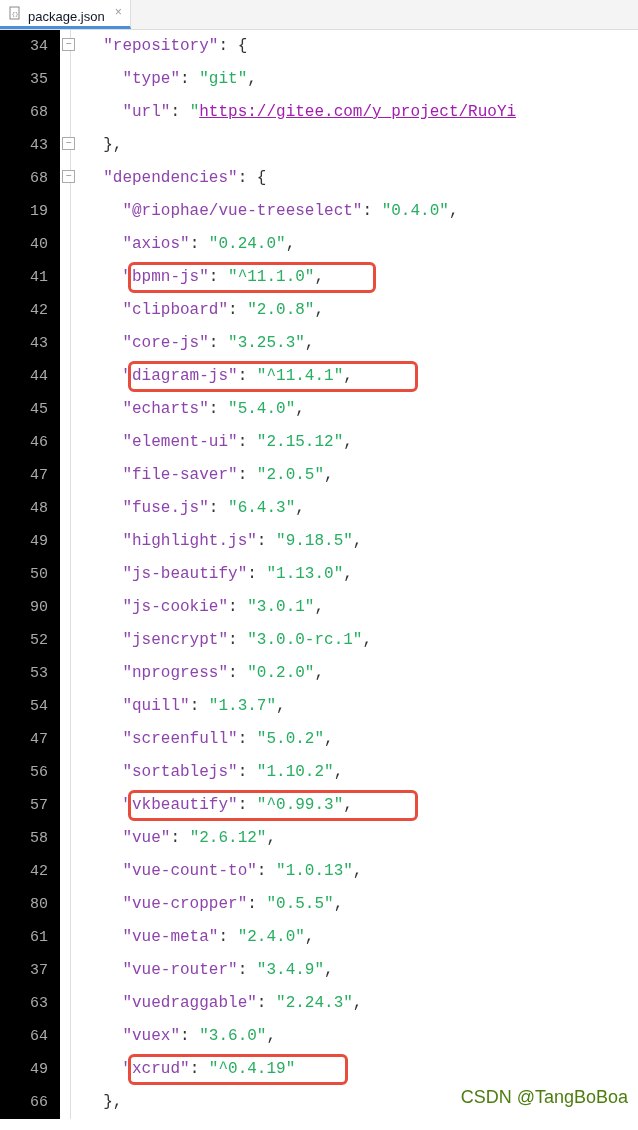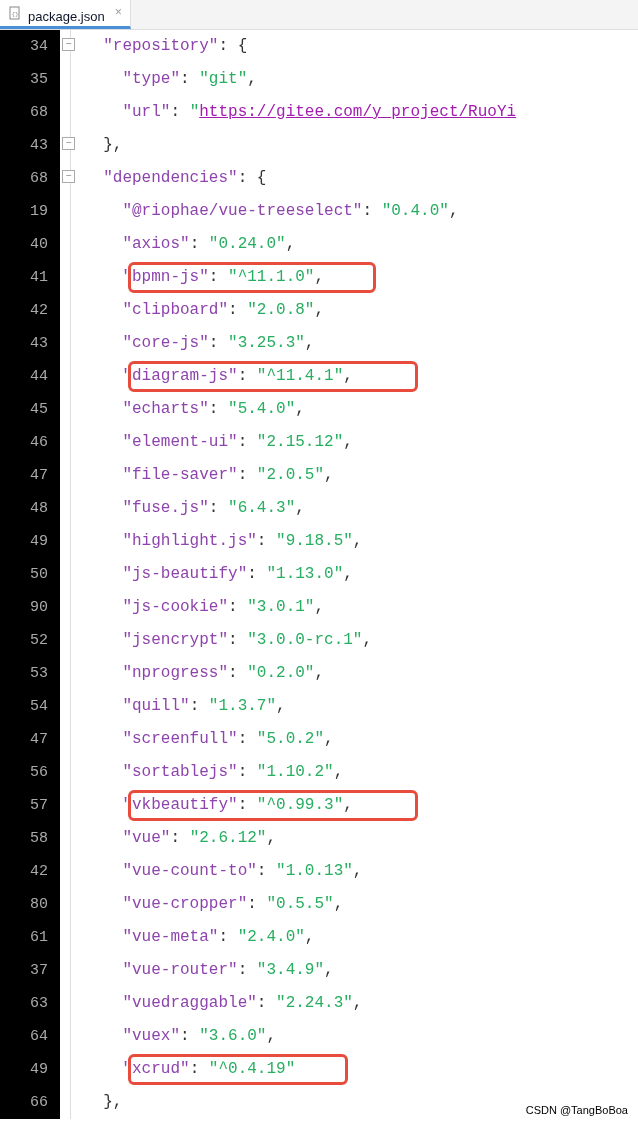--- a/index.html
+++ b/index.html
@@ -117,24 +117,24 @@
     .url { color: #a21caf; text-decoration: underline; }
     .highlight-box {
       position: absolute;
       border: 3px solid #e74c3c;
       border-radius: 6px;
       pointer-events: none;
       z-index: 5;
     }
     .watermark {
       position: absolute;
-      bottom: 14px;
+      bottom: 22px;
       right: 10px;
-      color: #000000;
-      font-size: 11px;
+      color: #4d7c0f;
+      font-size: 18px;
       font-family: sans-serif;
     }
   </style>
 </head>
 <body>
 
 <div class="tab-bar">
   <div class="tab">
     <span class="tab-icon">
       <svg width="14" height="14" viewBox="0 0 14 14">

